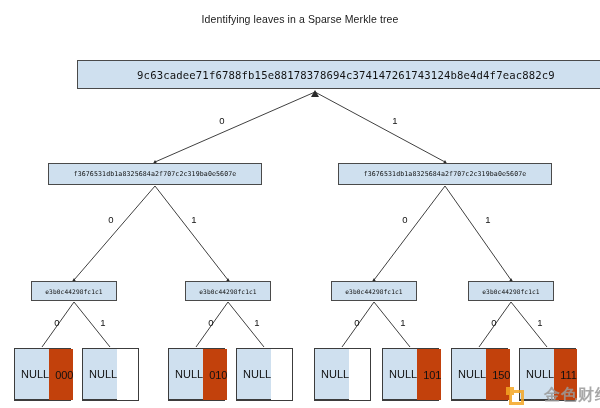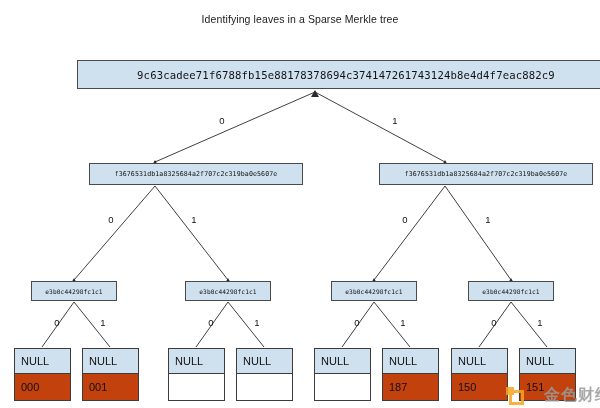--- a/index.html
+++ b/index.html
@@ -57,21 +57,20 @@
     height: 29px;
     font-size: 10.6px;
     letter-spacing: 0.15px;
   }
   .node-l1 {
     top: 163px;
     width: 214px;
     height: 22px;
     font-size: 6.6px;
     letter-spacing: 0.1px;
-    margin-left: 41px;
   }
   .node-l1.left  { left: 48px; }
   .node-l1.right { left: 338px; }
   .node-l2 {
     top: 281px;
     width: 86px;
     height: 20px;
     font-size: 6.2px;
     letter-spacing: 0.1px;
   }
@@ -82,21 +81,21 @@
 
   .leaf {
     position: absolute;
     box-sizing: border-box;
     top: 348px;
     width: 57px;
     height: 53px;
     border: 1px solid #3c3c3c;
     background: #ffffff;
     display: flex;
-    flex-direction: column;
+    flex-direction: row;
   }
   .leaf-head {
     flex: 0 0 24px;
     background: #cfe0ef;
     border-bottom: 1px solid #3c3c3c;
     display: flex;
     align-items: center;
     padding-left: 6px;
     font-size: 11px;
     color: #111111;
@@ -213,42 +212,42 @@
   <div class="node node-l2 p3">
     <span>e3b0c44298fc1c1</span>
   </div>
 
   <div class="leaf" style="left:14px">
     <div class="leaf-head">NULL</div>
     <div class="leaf-body">000</div>
   </div>
   <div class="leaf" style="left:82px">
     <div class="leaf-head">NULL</div>
-    <div class="leaf-body">001</div>
   </div>
   <div class="leaf" style="left:168px">
     <div class="leaf-head">NULL</div>
+    <div class="leaf-body">010</div>
   </div>
   <div class="leaf" style="left:236px">
     <div class="leaf-head">NULL</div>
   </div>
   <div class="leaf" style="left:314px">
     <div class="leaf-head">NULL</div>
   </div>
   <div class="leaf" style="left:382px">
     <div class="leaf-head">NULL</div>
-    <div class="leaf-body">187</div>
+    <div class="leaf-body">101</div>
   </div>
   <div class="leaf" style="left:451px">
     <div class="leaf-head">NULL</div>
     <div class="leaf-body">150</div>
   </div>
   <div class="leaf" style="left:519px">
     <div class="leaf-head">NULL</div>
-    <div class="leaf-body">151</div>
+    <div class="leaf-body">111</div>
   </div>
 
   <div class="edge-label" style="left:215px; top:115px">0</div>
   <div class="edge-label" style="left:388px; top:115px">1</div>
 
   <div class="edge-label" style="left:104px; top:214px">0</div>
   <div class="edge-label" style="left:187px; top:214px">1</div>
   <div class="edge-label" style="left:398px; top:214px">0</div>
   <div class="edge-label" style="left:481px; top:214px">1</div>
 

